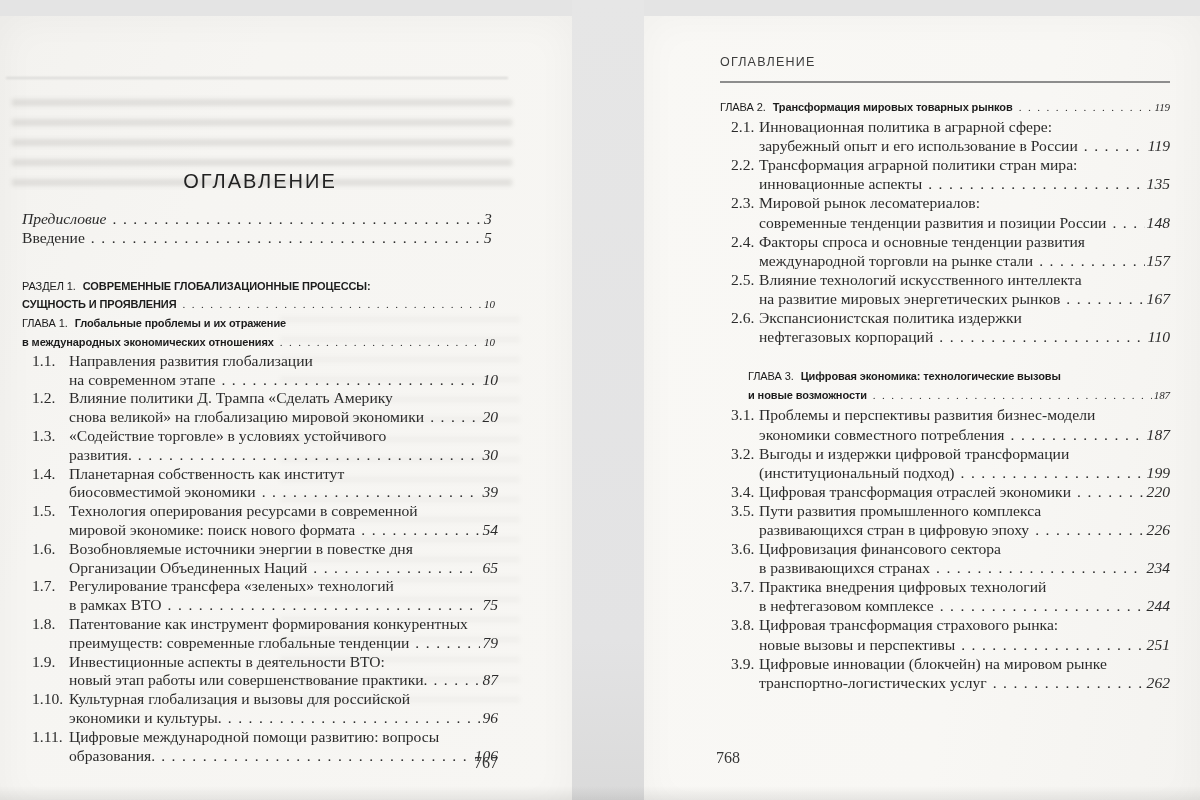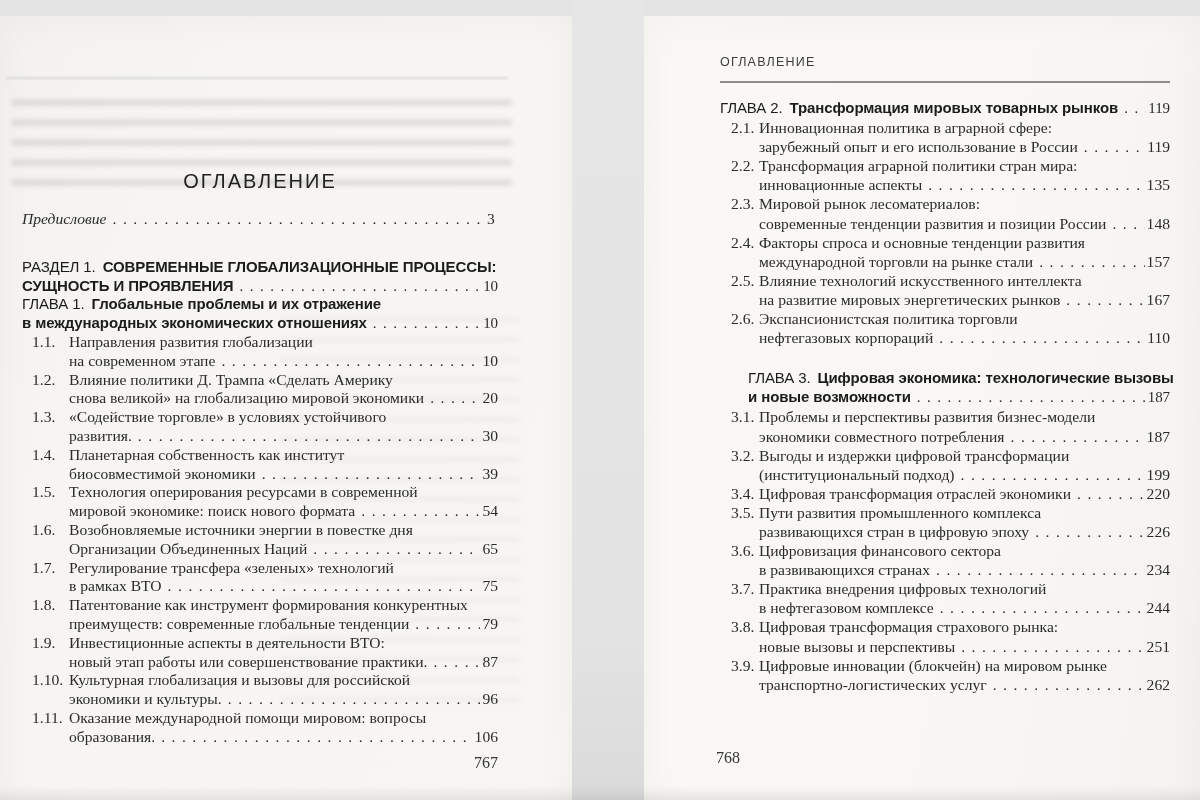--- a/index.html
+++ b/index.html
@@ -24,39 +24,39 @@
           font-family:"Liberation Sans", sans-serif;font-size:20px;letter-spacing:2px;color:#222;}
   .running-head{position:absolute;top:39px;left:76px;font-family:"Liberation Sans", sans-serif;
           font-size:12.5px;letter-spacing:1.2px;color:#3c3c3c;}
   .head-rule{position:absolute;top:65px;left:76px;width:450px;height:1.5px;background:#8d8d8d;}
   .folio{position:absolute;font-family:Liberation Serif, serif;font-size:16px;color:#353535;}
   .folio-left{top:738px;left:22px;width:476px;text-align:right;}
   .folio-right{top:733px;left:72px;}
 
   
   .entry{margin:0;}
-  .entry.heading{font-family:"Liberation Sans", sans-serif;font-size:15px;color:#1c1c1c;letter-spacing:-0.1px;}
+  .entry.heading{font-family:"Liberation Sans", sans-serif;font-size:11px;color:#1c1c1c;letter-spacing:-0.1px;}
   .entry.heading .b{font-weight:bold;}
   .entry.heading .pre{margin-right:7px;}
   .entry.section{margin-top:29px;}
   .entry.chapter3{margin-top:21px;margin-left:28px;}
   .l{white-space:nowrap;}
   .l.flex{display:flex;align-items:baseline;}
   .t{white-space:nowrap;}
   .it{font-style:italic;}
   .item .l{padding-left:var(--hang);}
   .toc-left .item{--hang:47px;--numw:37px;}
   .toc-right .item{--hang:39px;--numw:28px;}
   .num{display:inline-block;width:var(--numw);margin-left:calc(0px - var(--numw));}
   .l.flex .num{flex:0 0 var(--numw);margin-left:calc(0px - var(--numw));}
   .dots{flex:1 1 auto;overflow:hidden;white-space:nowrap;margin:0 2px 0 6px;
         font-family:"Liberation Serif", serif;font-weight:normal;color:#2b2b2b;}
   .dots::after{content:"...................................................................................";
         letter-spacing:6.5px;}
-  .pg{flex:0 0 auto;font-family:"Liberation Serif", serif;font-weight:normal;color:#2b2b2b;min-width:14px;text-align:center;}
+  .pg{flex:0 0 auto;font-family:"Liberation Serif", serif;font-weight:normal;color:#2b2b2b;min-width:14px;text-align:left;font-style:italic;}
 
   
   .st{position:absolute;pointer-events:none;}
   .st-rule-left{top:61px;left:6px;width:502px;height:2px;background:#d2d1cf;filter:blur(1px);opacity:.8;}
   .st-block{background:repeating-linear-gradient(to bottom,rgba(118,116,110,0.40) 0 7px,rgba(0,0,0,0) 7px 20px);
         filter:blur(2px);}
   .st-lt{top:83px;left:12px;width:500px;height:88px;opacity:.42;}
   .st-lm{top:300px;left:280px;width:240px;height:400px;opacity:.10;}
 </style>
 </head>
@@ -70,20 +70,27 @@
     <div class="st st-block st-lm"></div>
     <div class="page-title">ОГЛАВЛЕНИЕ</div>
     <div class="toc toc-left">
         <div class="entry">
           <div class="l flex">
             <span class="t it">Предисловие</span>
             <span class="dots"></span>
             <span class="pg">3</span>
           </div>
         </div>
+        <div class="entry">
+          <div class="l flex">
+            <span class="t">Введение</span>
+            <span class="dots"></span>
+            <span class="pg">5</span>
+          </div>
+        </div>
         <div class="entry heading section">
           <div class="l"><span class="pre">РАЗДЕЛ 1.</span><span class="b">СОВРЕМЕННЫЕ ГЛОБАЛИЗАЦИОННЫЕ ПРОЦЕССЫ:</span></div>
           <div class="l flex">
             <span class="b t">СУЩНОСТЬ И ПРОЯВЛЕНИЯ</span>
             <span class="dots"></span>
             <span class="pg">10</span>
           </div>
         </div>
         <div class="entry heading chapter">
           <div class="l"><span class="pre">ГЛАВА 1.</span><span class="b">Глобальные проблемы и их отражение</span></div>
@@ -167,21 +174,21 @@
         </div>
         <div class="entry item">
           <div class="l"><span class="num">1.10.</span><span class="t">Культурная глобализация и вызовы для российской</span></div>
           <div class="l flex">
             <span class="t">экономики и культуры.</span>
             <span class="dots"></span>
             <span class="pg">96</span>
           </div>
         </div>
         <div class="entry item">
-          <div class="l"><span class="num">1.11.</span><span class="t">Оказание международной помощи мировом: вопросы</span></div>
+          <div class="l"><span class="num">1.11.</span><span class="t">Цифровые международной помощи развитию: вопросы</span></div>
           <div class="l flex">
             <span class="t">образования.</span>
             <span class="dots"></span>
             <span class="pg">106</span>
           </div>
         </div>
       </div>
     <div class="folio folio-left">767</div>
   </div>
 
@@ -234,21 +241,21 @@
         </div>
         <div class="entry item">
           <div class="l"><span class="num">2.5.</span><span class="t">Влияние технологий искусственного интеллекта</span></div>
           <div class="l flex">
             <span class="t">на развитие мировых энергетических рынков</span>
             <span class="dots"></span>
             <span class="pg">167</span>
           </div>
         </div>
         <div class="entry item">
-          <div class="l"><span class="num">2.6.</span><span class="t">Экспансионистская политика торговли</span></div>
+          <div class="l"><span class="num">2.6.</span><span class="t">Экспансионистская политика издержки</span></div>
           <div class="l flex">
             <span class="t">нефтегазовых корпораций</span>
             <span class="dots"></span>
             <span class="pg">110</span>
           </div>
         </div>
         <div class="entry heading chapter3">
           <div class="l"><span class="pre">ГЛАВА 3.</span><span class="b">Цифровая экономика: технологические вызовы</span></div>
           <div class="l flex">
             <span class="b t">и новые возможности</span>

